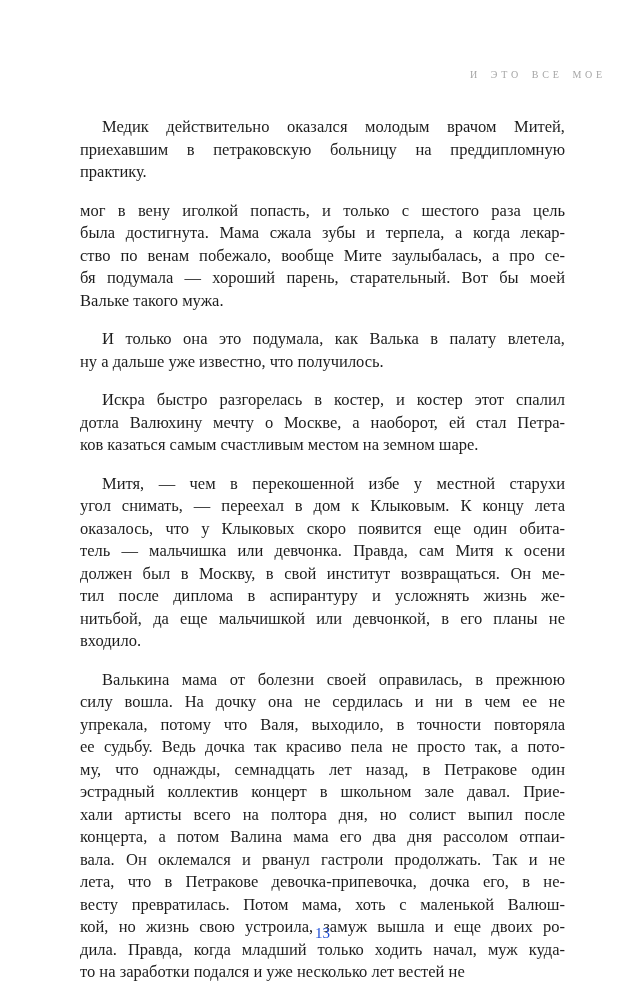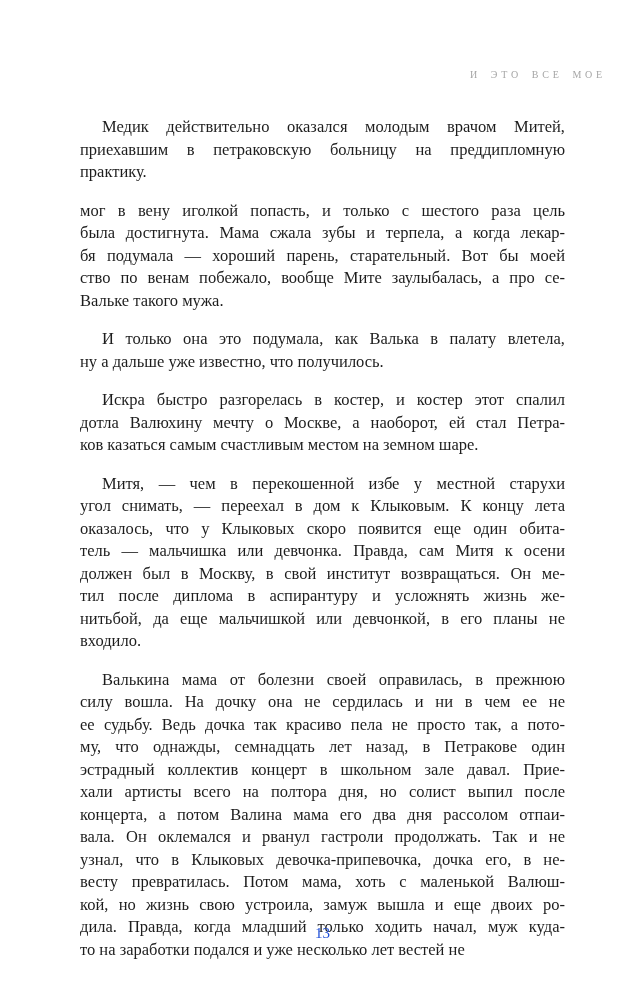--- a/index.html
+++ b/index.html
@@ -71,22 +71,22 @@
 
   <div class="body-text">
       <div class="paragraph">
         <div class="line first">Медик действительно оказался молодым врачом Митей,</div>
         <div class="line">приехавшим в петраковскую больницу на преддипломную</div>
         <div class="line last">практику.</div>
       </div>
       <div class="paragraph">
         <div class="line">мог в вену иголкой попасть, и только с шестого раза цель</div>
         <div class="line">была достигнута. Мама сжала зубы и терпела, а когда лекар-</div>
+        <div class="line">ство по венам побежало, вообще Мите заулыбалась, а про се-</div>
         <div class="line">бя подумала — хороший парень, старательный. Вот бы моей</div>
-        <div class="line">ство по венам побежало, вообще Мите заулыбалась, а про се-</div>
         <div class="line last">Вальке такого мужа.</div>
       </div>
       <div class="paragraph">
         <div class="line first">И только она это подумала, как Валька в палату влетела,</div>
         <div class="line last">ну а дальше уже известно, что получилось.</div>
       </div>
       <div class="paragraph">
         <div class="line first">Искра быстро разгорелась в костер, и костер этот спалил</div>
         <div class="line">дотла Валюхину мечту о Москве, а наоборот, ей стал Петра-</div>
         <div class="line last">ков казаться самым счастливым местом на земном шаре.</div>
@@ -97,27 +97,28 @@
         <div class="line">оказалось, что у Клыковых скоро появится еще один обита-</div>
         <div class="line">тель — мальчишка или девчонка. Правда, сам Митя к осени</div>
         <div class="line">должен был в Москву, в свой институт возвращаться. Он ме-</div>
         <div class="line">тил после диплома в аспирантуру и усложнять жизнь же-</div>
         <div class="line">нитьбой, да еще мальчишкой или девчонкой, в его планы не</div>
         <div class="line last">входило.</div>
       </div>
       <div class="paragraph">
         <div class="line first">Валькина мама от болезни своей оправилась, в прежнюю</div>
         <div class="line">силу вошла. На дочку она не сердилась и ни в чем ее не</div>
+        <div class="line">упрекала, потому что Валя, выходило, в точности повторяла</div>
         <div class="line">ее судьбу. Ведь дочка так красиво пела не просто так, а пото-</div>
         <div class="line">му, что однажды, семнадцать лет назад, в Петракове один</div>
         <div class="line">эстрадный коллектив концерт в школьном зале давал. Прие-</div>
         <div class="line">хали артисты всего на полтора дня, но солист выпил после</div>
         <div class="line">концерта, а потом Валина мама его два дня рассолом отпаи-</div>
         <div class="line">вала. Он оклемался и рванул гастроли продолжать. Так и не</div>
-        <div class="line">узнал, что в Клыковых девочка-припевочка, дочка его, в не-</div>
+        <div class="line">лета, что в Петракове девочка-припевочка, дочка его, в не-</div>
         <div class="line">весту превратилась. Потом мама, хоть с маленькой Валюш-</div>
         <div class="line">кой, но жизнь свою устроила, замуж вышла и еще двоих ро-</div>
         <div class="line">дила. Правда, когда младший только ходить начал, муж куда-</div>
         <div class="line last">то на заработки подался и уже несколько лет вестей не</div>
       </div>
     </div>
 
   <div class="page-number">13</div>
 </div>
 

